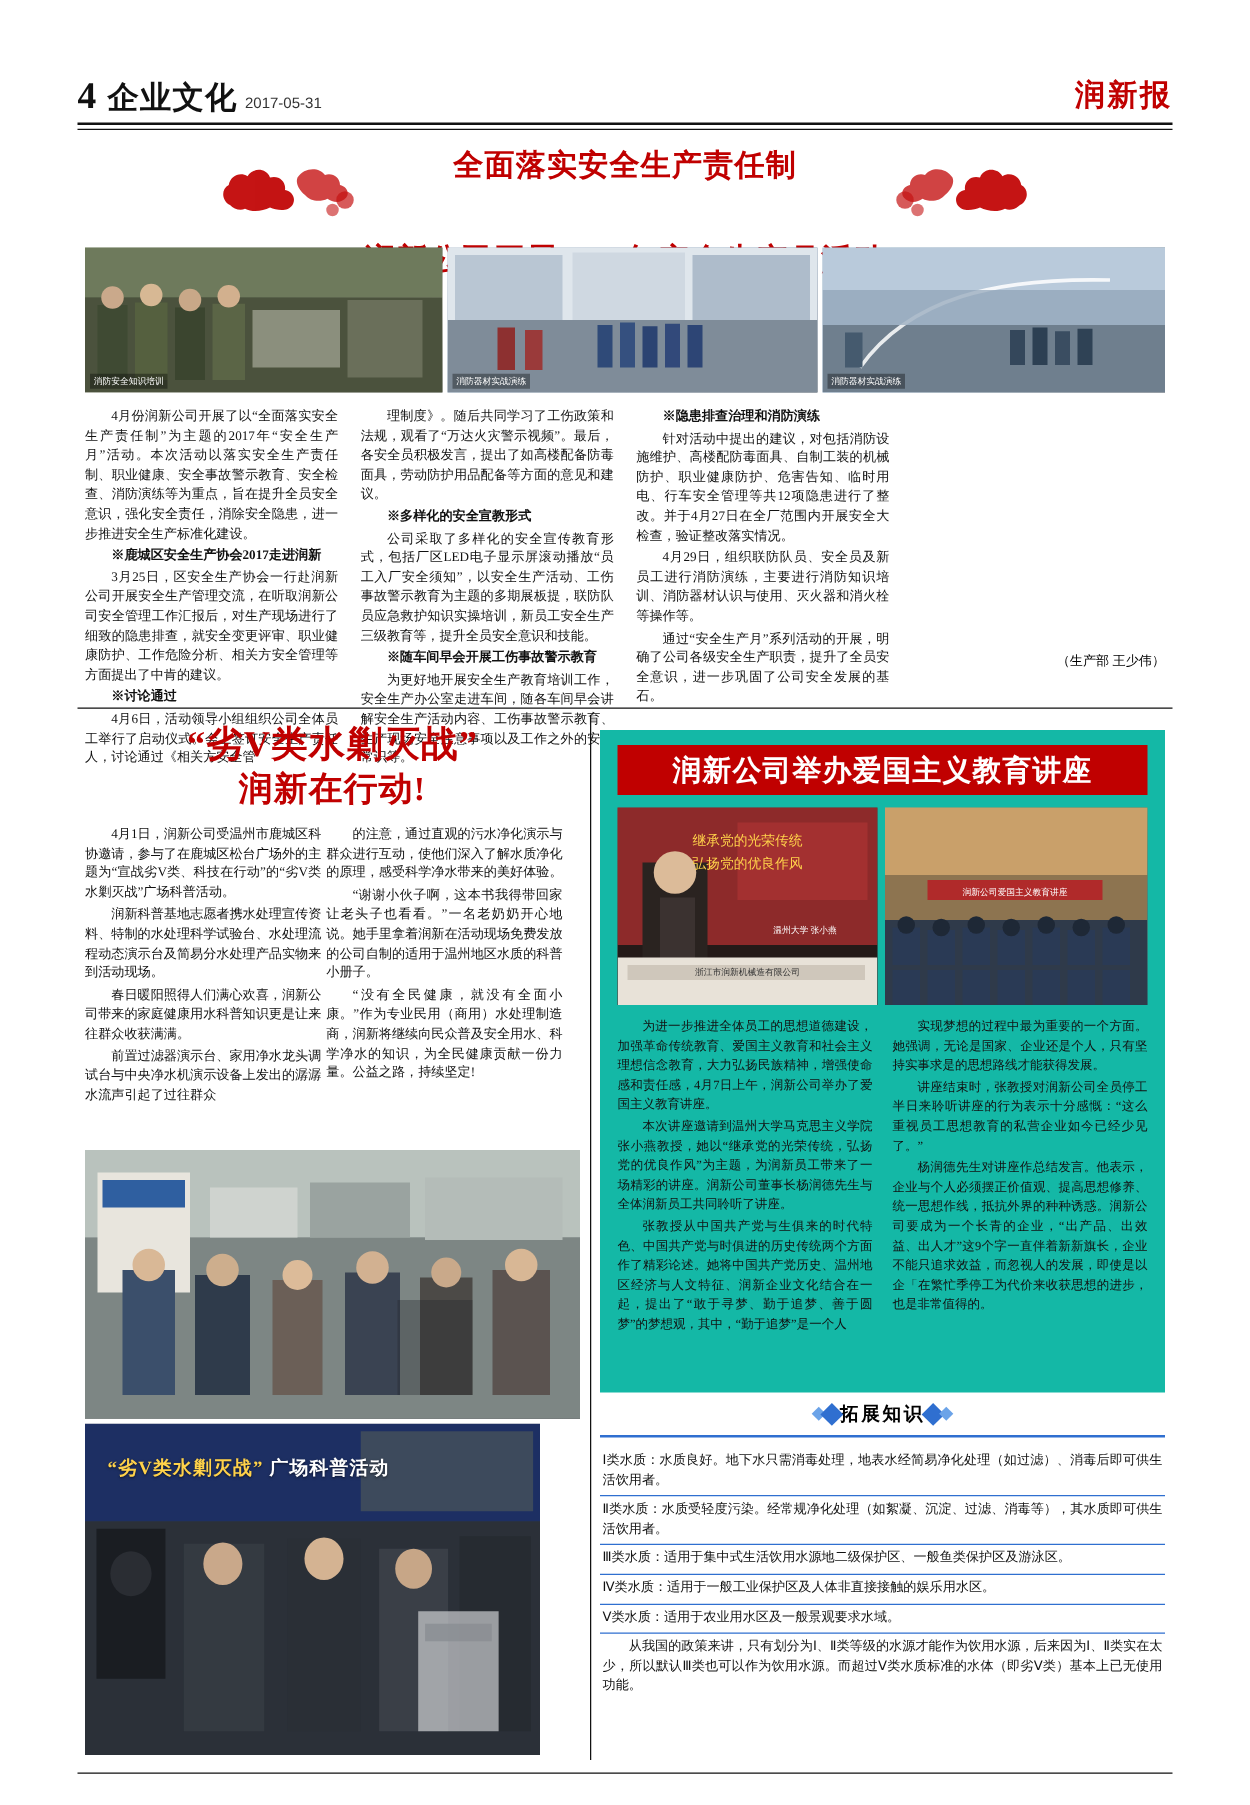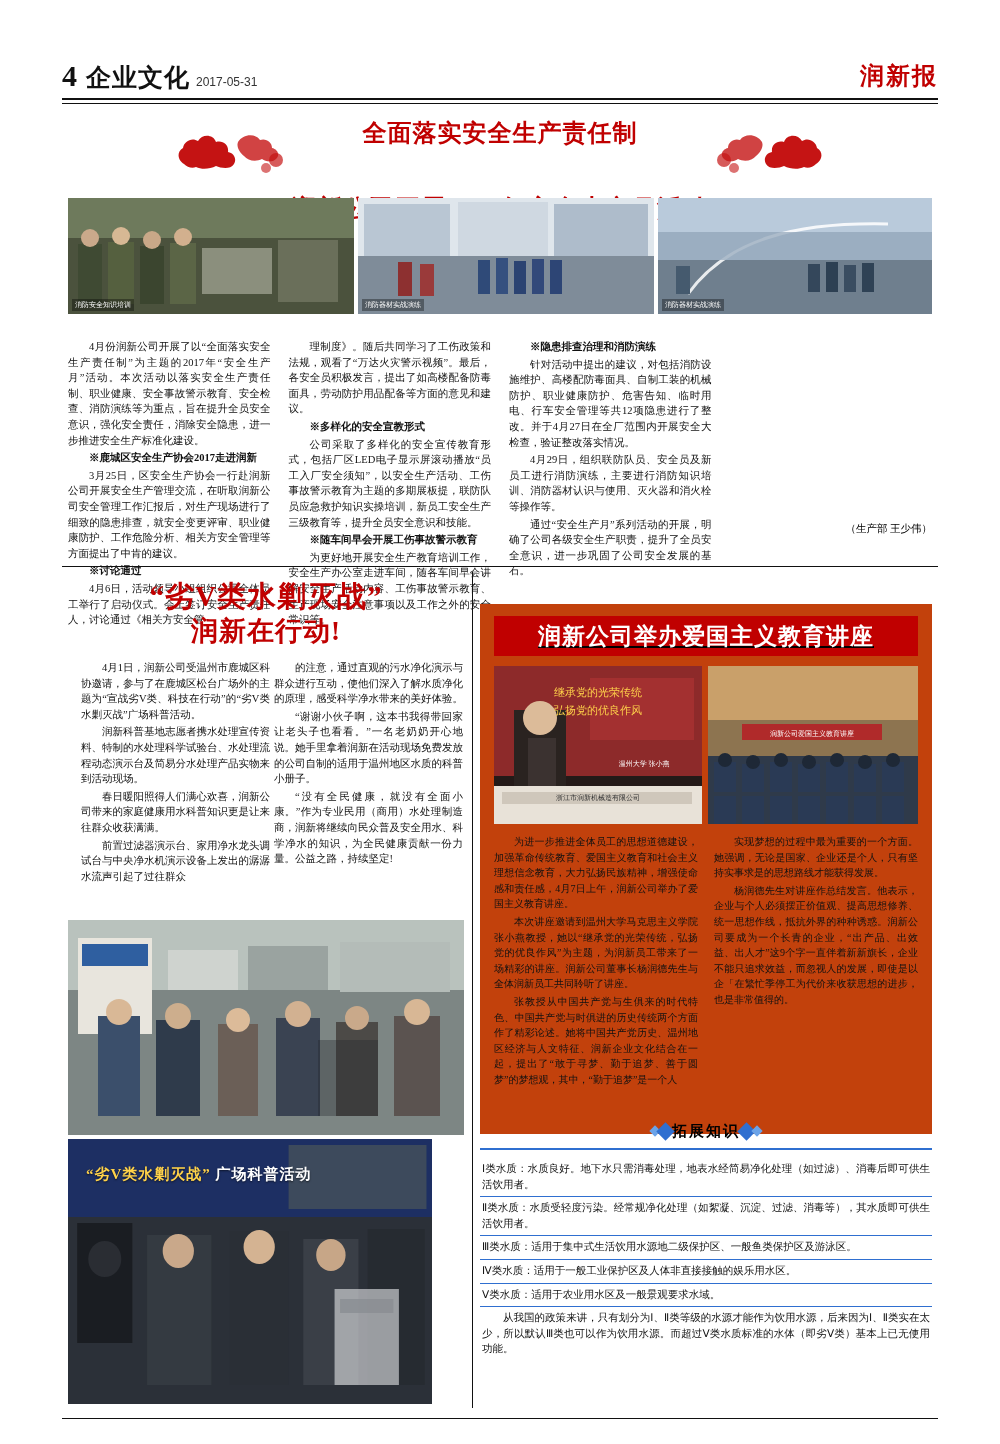--- a/index.html
+++ b/index.html
@@ -28,46 +28,46 @@
   .strip{position:absolute;left:68px;top:198px;width:864px;height:116px;display:flex;gap:4px;}
   .ph{position:relative;overflow:hidden;}
   .ph .cap{position:absolute;left:4px;bottom:3px;font-size:7px;color:#fff;background:rgba(0,0,0,.35);padding:1px 3px;white-space:nowrap;}
   .ph1{width:286px;height:116px;background:linear-gradient(165deg,#6f7f5e 0%,#4e5a45 35%,#8b8f7d 60%,#39402f 100%);}
   .ph2{width:296px;height:116px;background:linear-gradient(160deg,#b9c6d3 0%,#8fa5bb 40%,#5d6f85 75%,#3e4c5c 100%);}
   .ph3{width:274px;height:116px;background:linear-gradient(150deg,#9fb7cb 0%,#7d98b0 45%,#5b7285 70%,#394654 100%);}
   .ph-sub{position:absolute;inset:0;}
 
   
   .topart{position:absolute;left:68px;top:326px;width:864px;height:230px;}
-  .cols4{display:flex;gap:18px;margin-top:13px;}
+  .cols4{display:flex;gap:18px;}
   .col{width:205px;font-size:10.5px;line-height:15.6px;color:#111;text-align:justify;font-family:"Liberation Serif",serif;}
   .col p{margin:0 0 2px 0;text-indent:2em;}
   .sub{font-weight:bold;font-size:10.5px;margin:3px 0 2px 0;text-indent:0;}
   .byline{position:absolute;right:0;top:196px;font-size:10.5px;font-family:"Liberation Serif",serif;}
 
   .hrule{position:absolute;left:62px;width:876px;height:1px;background:#111;}
 
   
   .lf{position:absolute;left:68px;top:578px;width:396px;}
   .lf-title{color:#c00000;font-weight:bold;font-family:"Liberation Serif",serif;text-align:center;}
   .lf-t1{font-size:29px;line-height:36px;letter-spacing:1px;}
   .lf-t2{font-size:27px;line-height:34px;letter-spacing:1px;}
-  .lf-cols{position:absolute;left:13px;top:82px;width:396px;display:flex;gap:4px;}
+  .lf-cols{position:absolute;left:0;top:82px;width:396px;display:flex;gap:4px;}
   .lf-col{width:189px;font-size:10.5px;line-height:15.6px;color:#111;text-align:justify;font-family:"Liberation Serif",serif;}
   .lf-col p{margin:0 0 2px 0;text-indent:2em;}
 
   .photoA{position:absolute;left:68px;top:920px;width:396px;height:215px;overflow:hidden;background:linear-gradient(170deg,#c7cbc6 0%,#9aa3a1 30%,#6c7471 60%,#41474a 100%);}
   .photoB{position:absolute;left:68px;top:1139px;width:364px;height:265px;overflow:hidden;background:linear-gradient(180deg,#1b2a55 0%,#21386e 22%,#2b3f5e 40%,#4a4f52 70%,#23262a 100%);}
   .bannerTxt{position:absolute;left:18px;top:26px;font-size:15px;font-weight:bold;color:#fff;letter-spacing:1px;text-shadow:0 1px 2px rgba(0,0,0,.6);font-family:"Liberation Serif",serif;}
   .bannerTxt .yellow{color:#ffd24a;}
 
   .vrule{position:absolute;width:1px;background:#111;}
 
   
-  .rf{position:absolute;left:480px;top:604px;width:452px;height:530px;background:#c2410c;border:0;text-decoration:underline;}
+  .rf{position:absolute;left:480px;top:584px;width:452px;height:530px;background:#14b8a6;border:0;}
   .rf-head{margin:12px auto 0 auto;width:424px;height:40px;background:#c00000;display:flex;align-items:center;justify-content:center;}
   .rf-head span{color:#fff;font-size:23px;font-weight:bold;letter-spacing:1px;font-family:"Liberation Serif",serif;}
   .rf-photos{position:absolute;left:14px;top:62px;display:flex;gap:6px;}
   .rp1{width:208px;height:158px;overflow:hidden;background:linear-gradient(160deg,#8a2a2a 0%,#7a2626 30%,#3e2322 60%,#231615 100%);position:relative;}
   .rp2{width:210px;height:158px;overflow:hidden;background:linear-gradient(170deg,#caa06a 0%,#9d7a4e 25%,#6f5f5a 55%,#32404f 100%);position:relative;}
   .rf-cols{position:absolute;left:14px;top:230px;width:424px;display:flex;gap:16px;}
   .rf-col{width:204px;font-size:10px;line-height:15.6px;color:#111;text-align:justify;font-family:"Liberation Serif",serif;}
   .rf-col p{margin:0 0 2px 0;text-indent:2em;}
 
   
@@ -325,20 +325,21 @@
       </div>
     </div>
     <div class="rf-cols">
       <div class="rf-col">
         <p>为进一步推进全体员工的思想道德建设，加强革命传统教育、爱国主义教育和社会主义理想信念教育，大力弘扬民族精神，增强使命感和责任感，4月7日上午，润新公司举办了爱国主义教育讲座。</p>
         <p>本次讲座邀请到温州大学马克思主义学院张小燕教授，她以“继承党的光荣传统，弘扬党的优良作风”为主题，为润新员工带来了一场精彩的讲座。润新公司董事长杨润德先生与全体润新员工共同聆听了讲座。</p>
         <p>张教授从中国共产党与生俱来的时代特色、中国共产党与时俱进的历史传统两个方面作了精彩论述。她将中国共产党历史、温州地区经济与人文特征、润新企业文化结合在一起，提出了“敢于寻梦、勤于追梦、善于圆梦”的梦想观，其中，“勤于追梦”是一个人</p>
       </div>
       <div class="rf-col">
         <p>实现梦想的过程中最为重要的一个方面。她强调，无论是国家、企业还是个人，只有坚持实事求是的思想路线才能获得发展。</p>
+        <p>讲座结束时，张教授对润新公司全员停工半日来聆听讲座的行为表示十分感慨：“这么重视员工思想教育的私营企业如今已经少见了。”</p>
         <p>杨润德先生对讲座作总结发言。他表示，企业与个人必须摆正价值观、提高思想修养、统一思想作线，抵抗外界的种种诱惑。润新公司要成为一个长青的企业，“出产品、出效益、出人才”这9个字一直伴着新新旗长，企业不能只追求效益，而忽视人的发展，即使是以企「在繁忙季停工为代价来收获思想的进步，也是非常值得的。</p>
       </div>
     </div>
   </div>
 
   <div class="kb">
     <div class="kb-title">
       <span class="dia small"></span>
       <span class="dia"></span>
       <span class="t">拓展知识</span>

